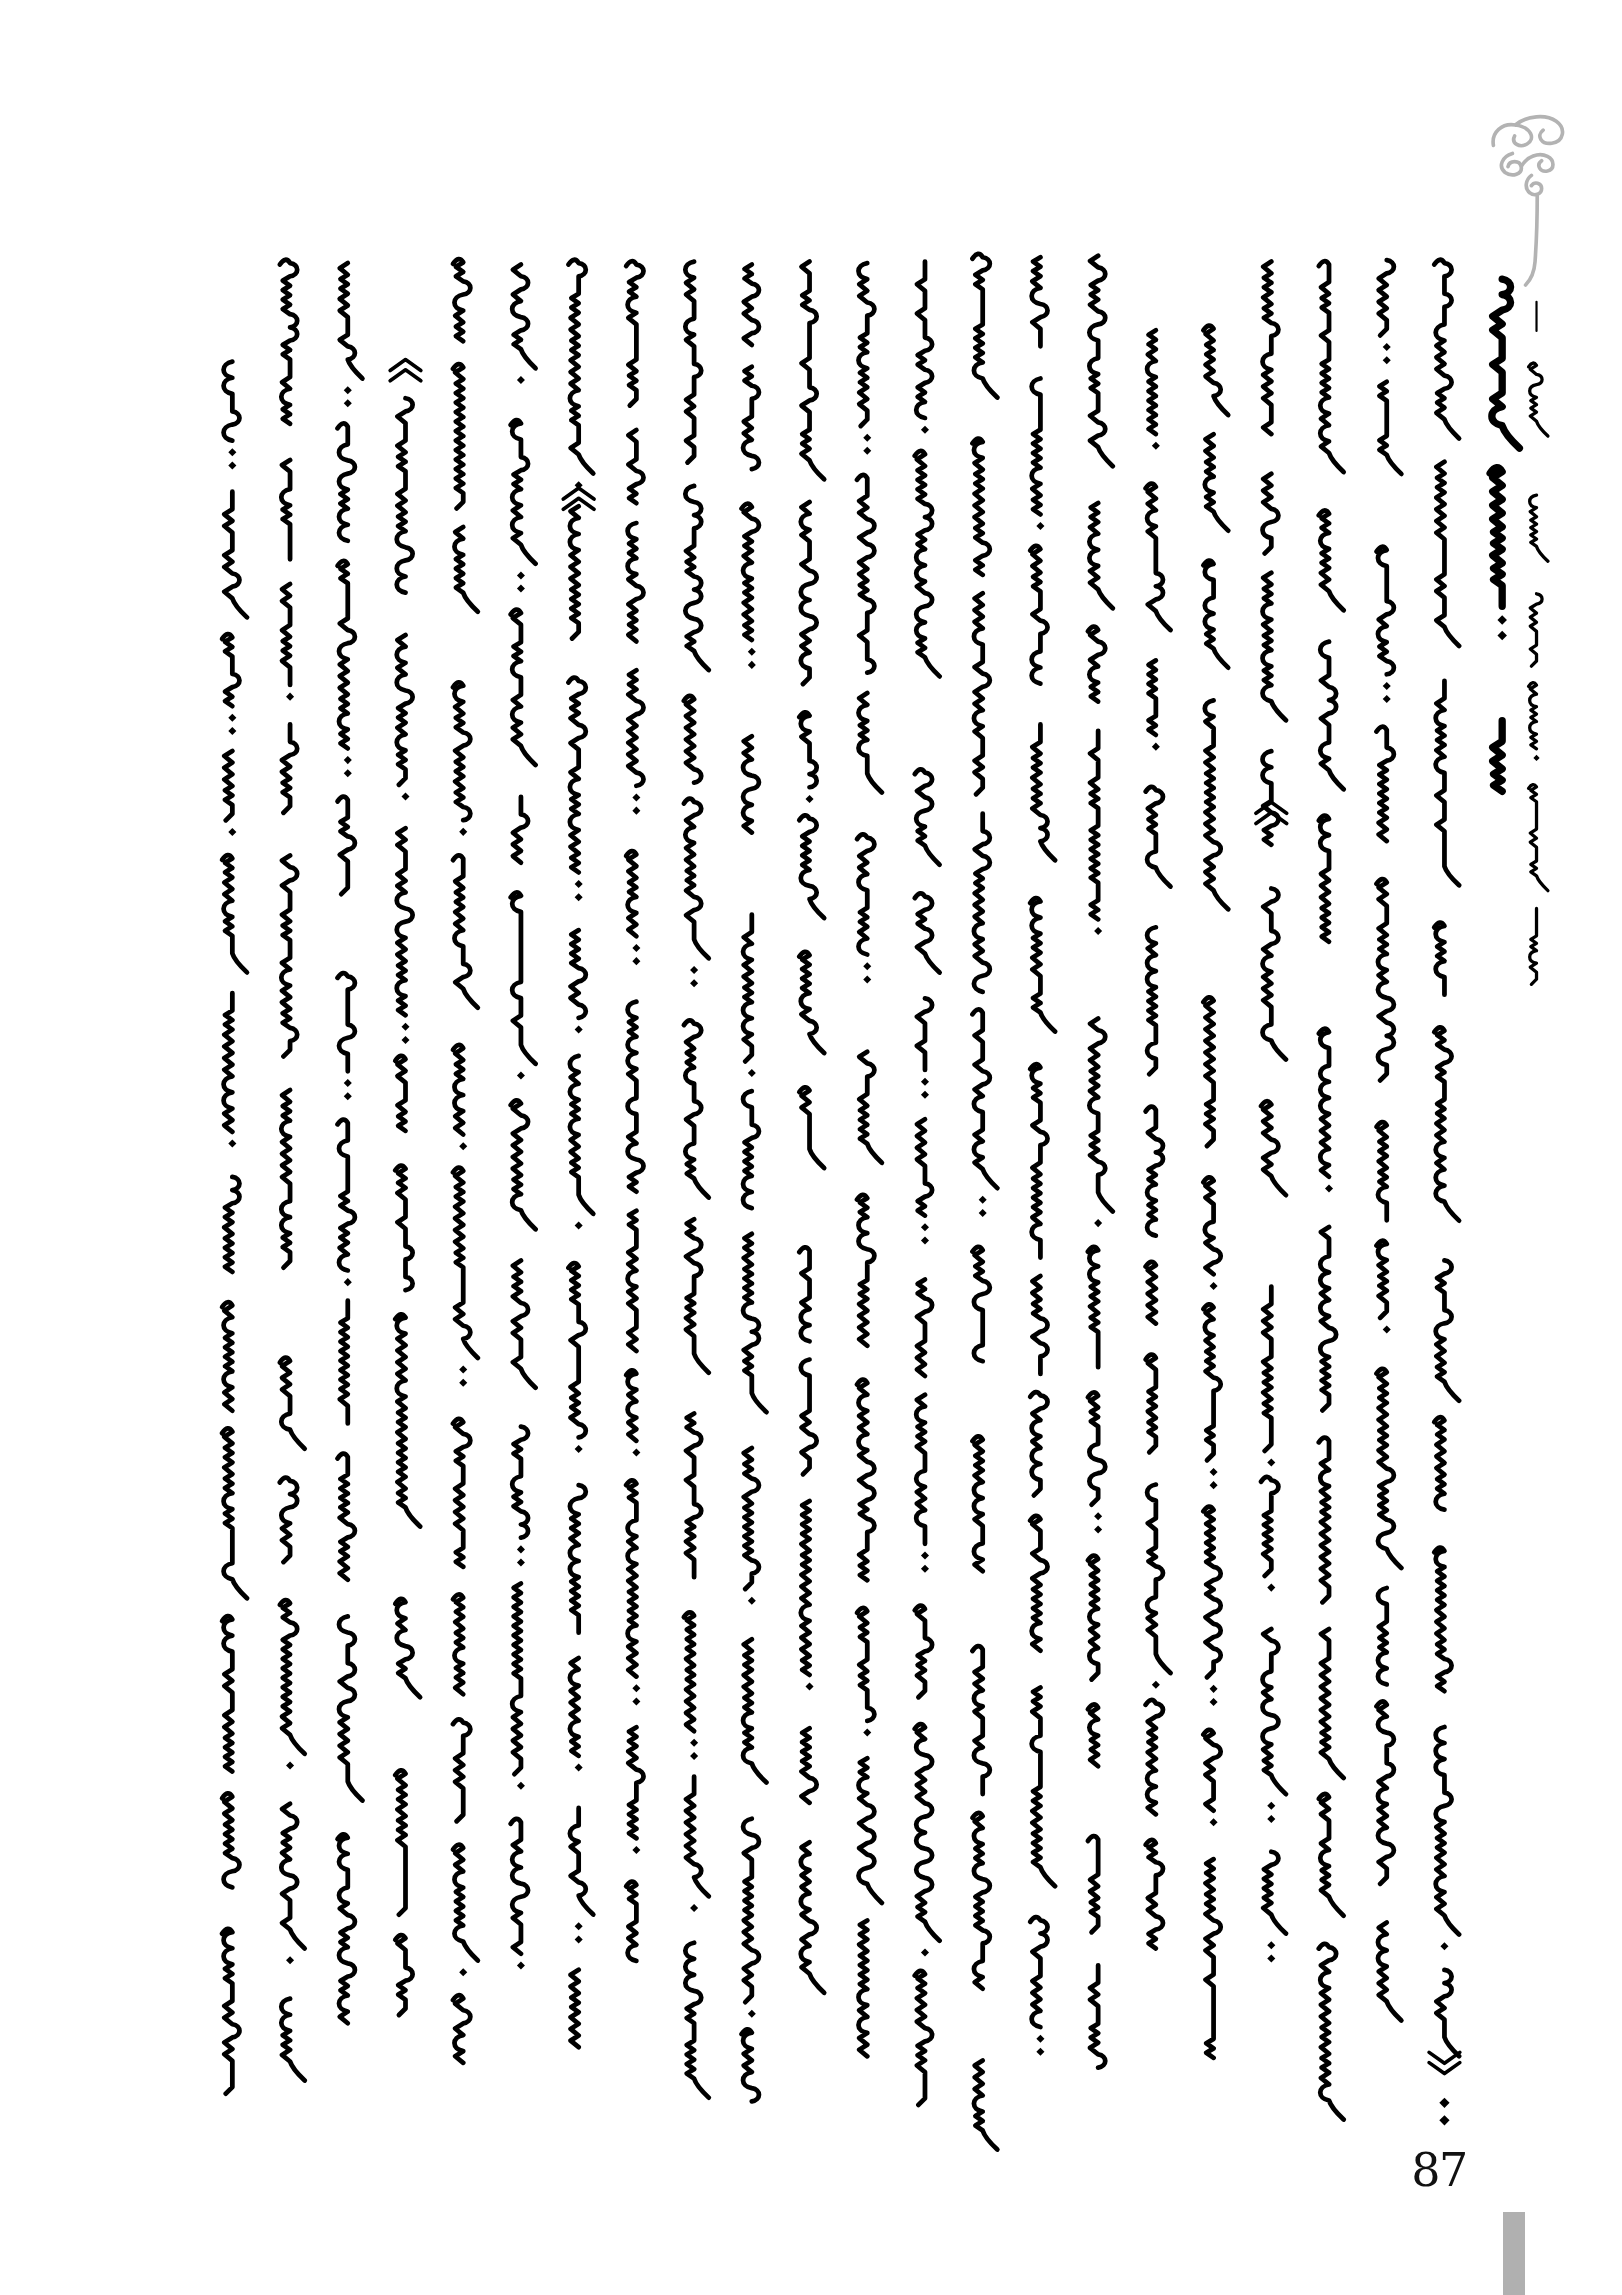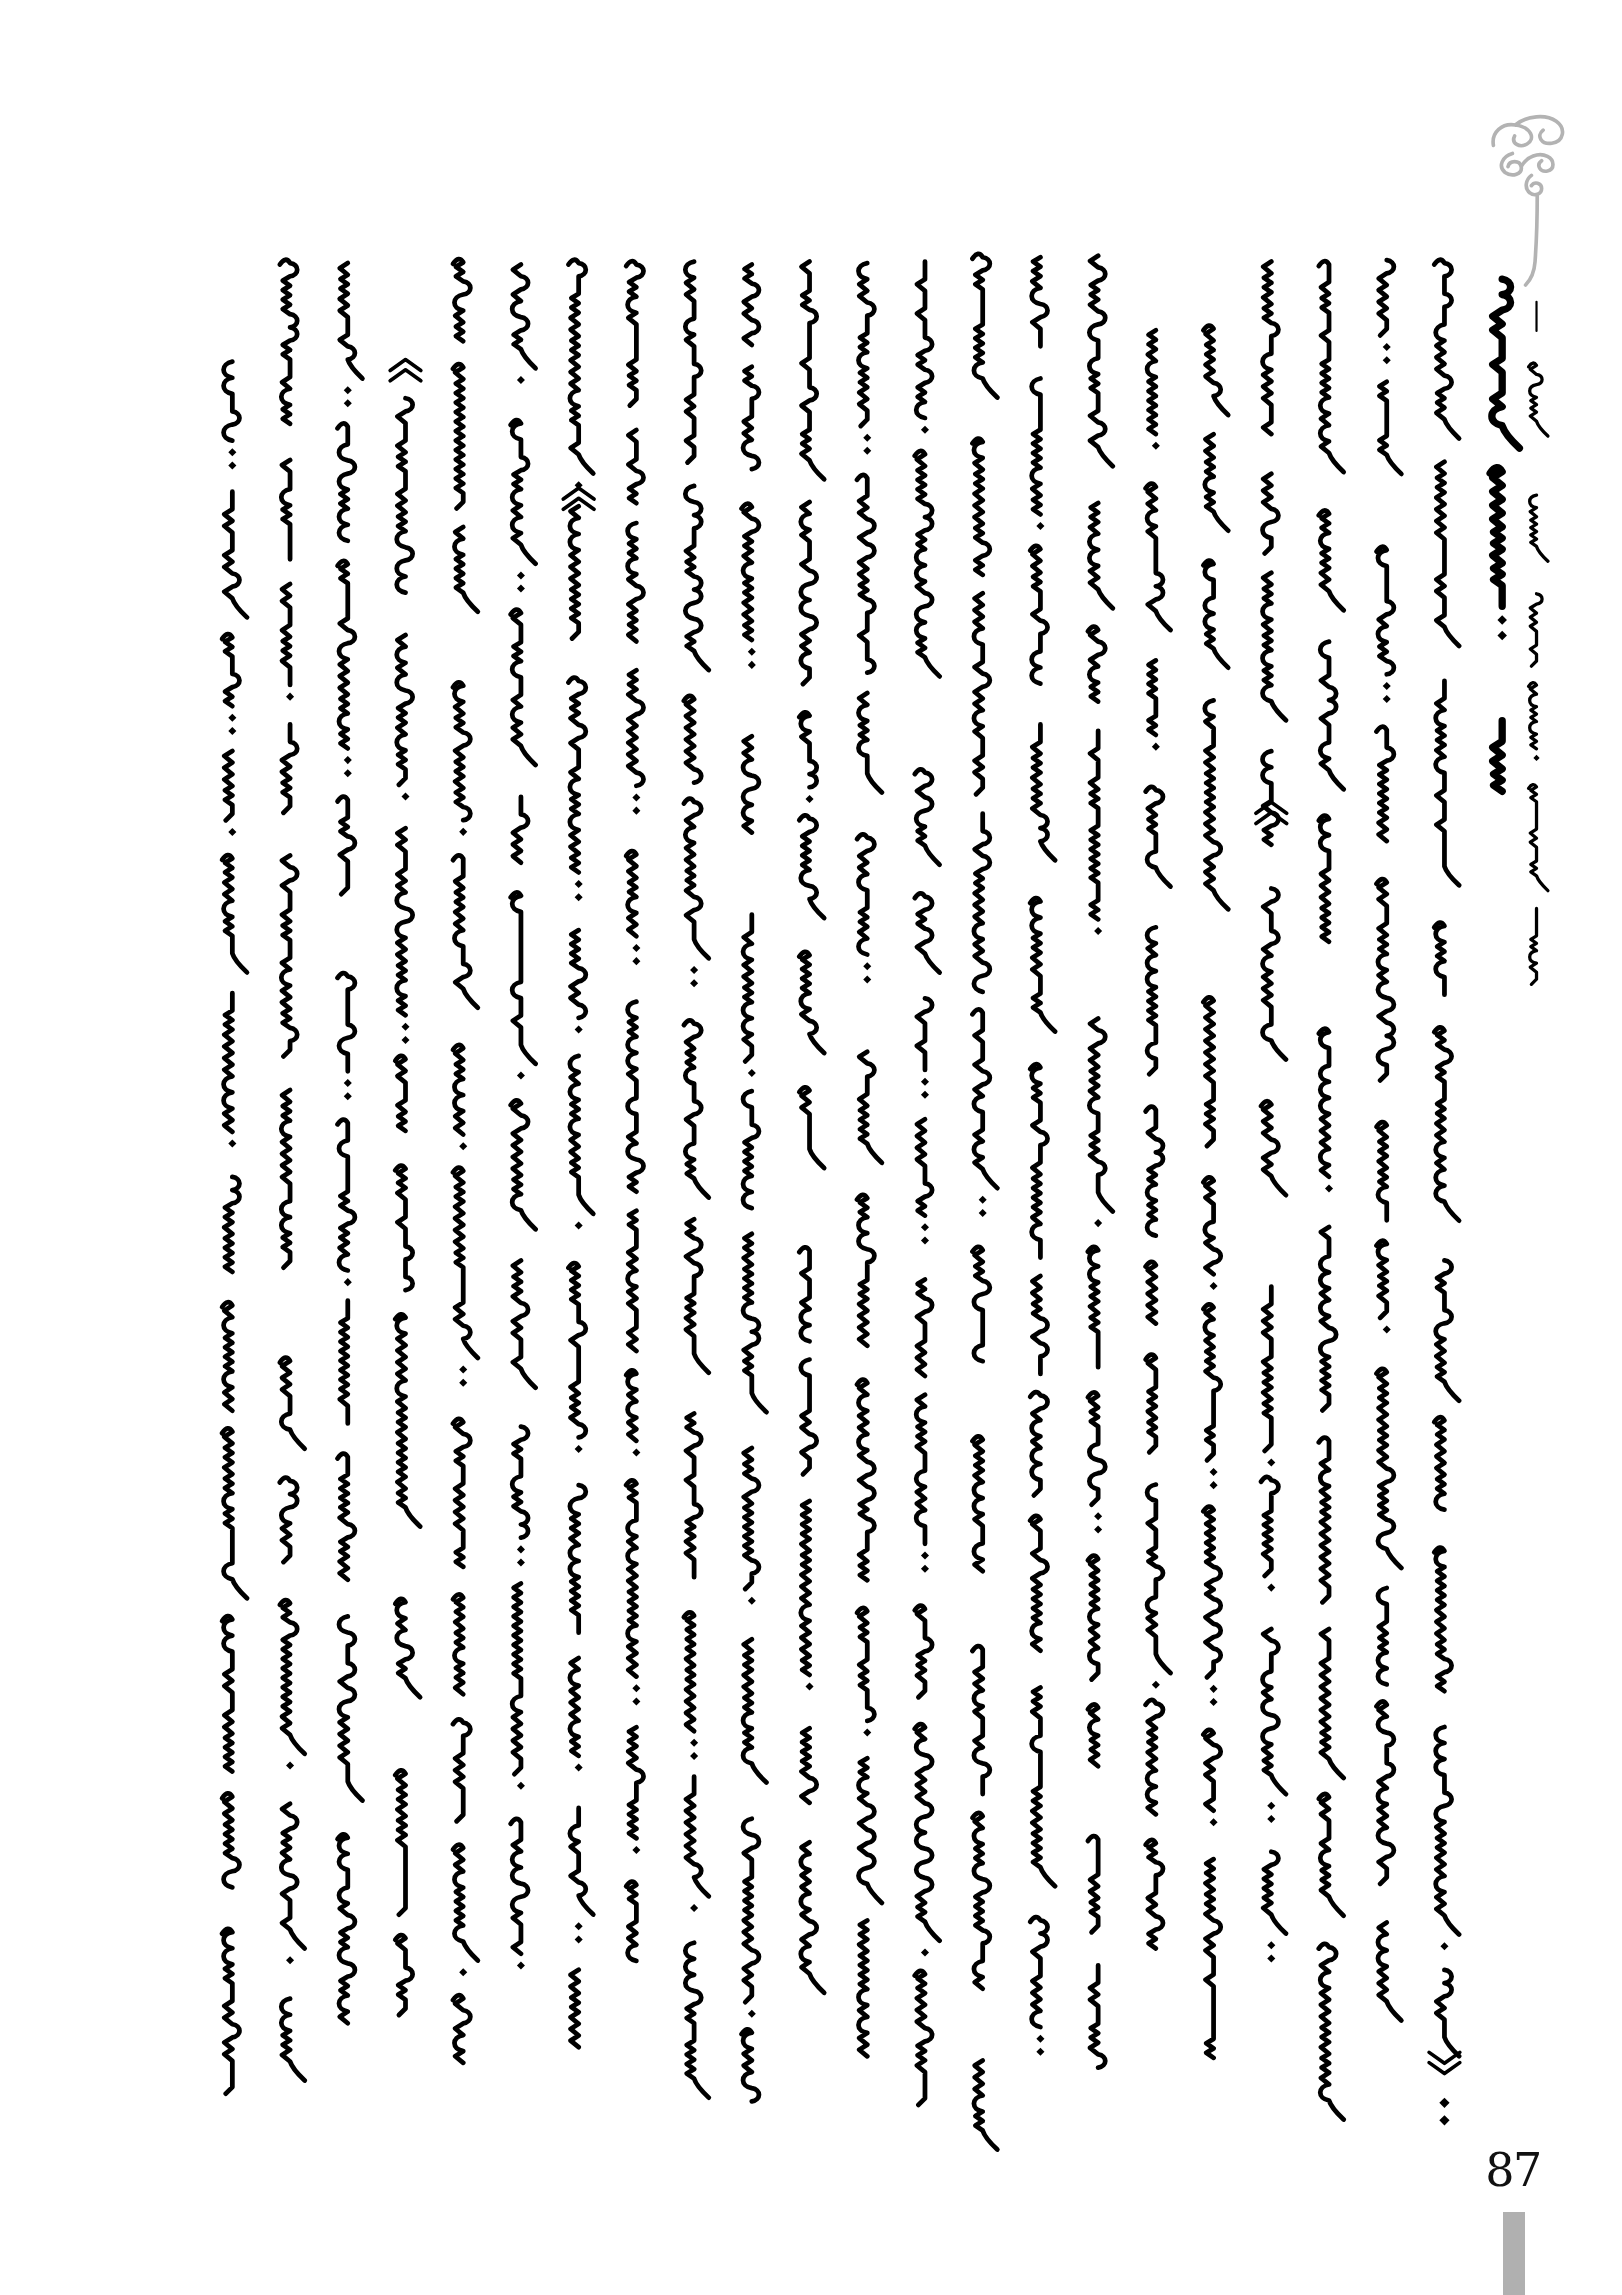--- a/index.html
+++ b/index.html
@@ -6,21 +6,21 @@
   .page{
     position:relative;
     width:1622px;height:2295px;
     background:#ffffff;
     overflow:hidden;
     font-family:"Liberation Serif", serif;
   }
   .script-canvas{position:absolute;left:0;top:0;}
   .page-number{
     position:absolute;
-    left:1473px;top:2147px;
+    left:1399px;top:2147px;
     width:80px;
     text-align:center;
     font-family:"DejaVu Serif", serif;
     font-size:46px;
     letter-spacing:-1.5px;
     color:#111111;
     line-height:1;
   }
   .page-bar{
     position:absolute;

